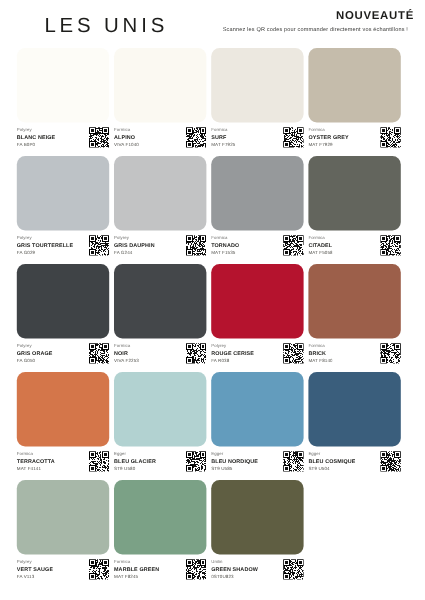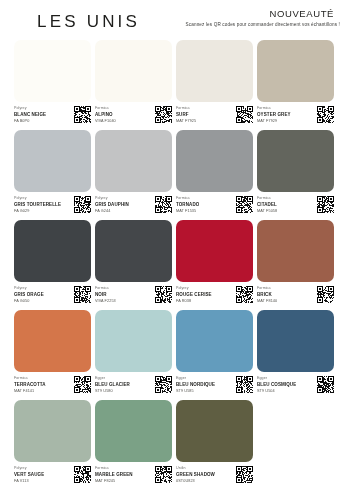--- a/index.html
+++ b/index.html
@@ -30,24 +30,24 @@
     top:12px;
     font-size:17px;
     letter-spacing:3.2px;
     color:#1d1d1b;
     font-weight:400;
     white-space:nowrap;
     margin-left:32px;
   }
   .nouveaute{
     position:absolute;
-    right:20px;
+    right:9px;
     top:8px;
     font-size:9.5px;
-    font-weight:normal;
+    font-weight:bold;
     letter-spacing:0.6px;
     color:#1d1d1b;
     white-space:nowrap;
   }
   .scan-note{
     position:absolute;
     right:14px;
     top:22px;
     font-size:4.6px;
     letter-spacing:0.15px;

